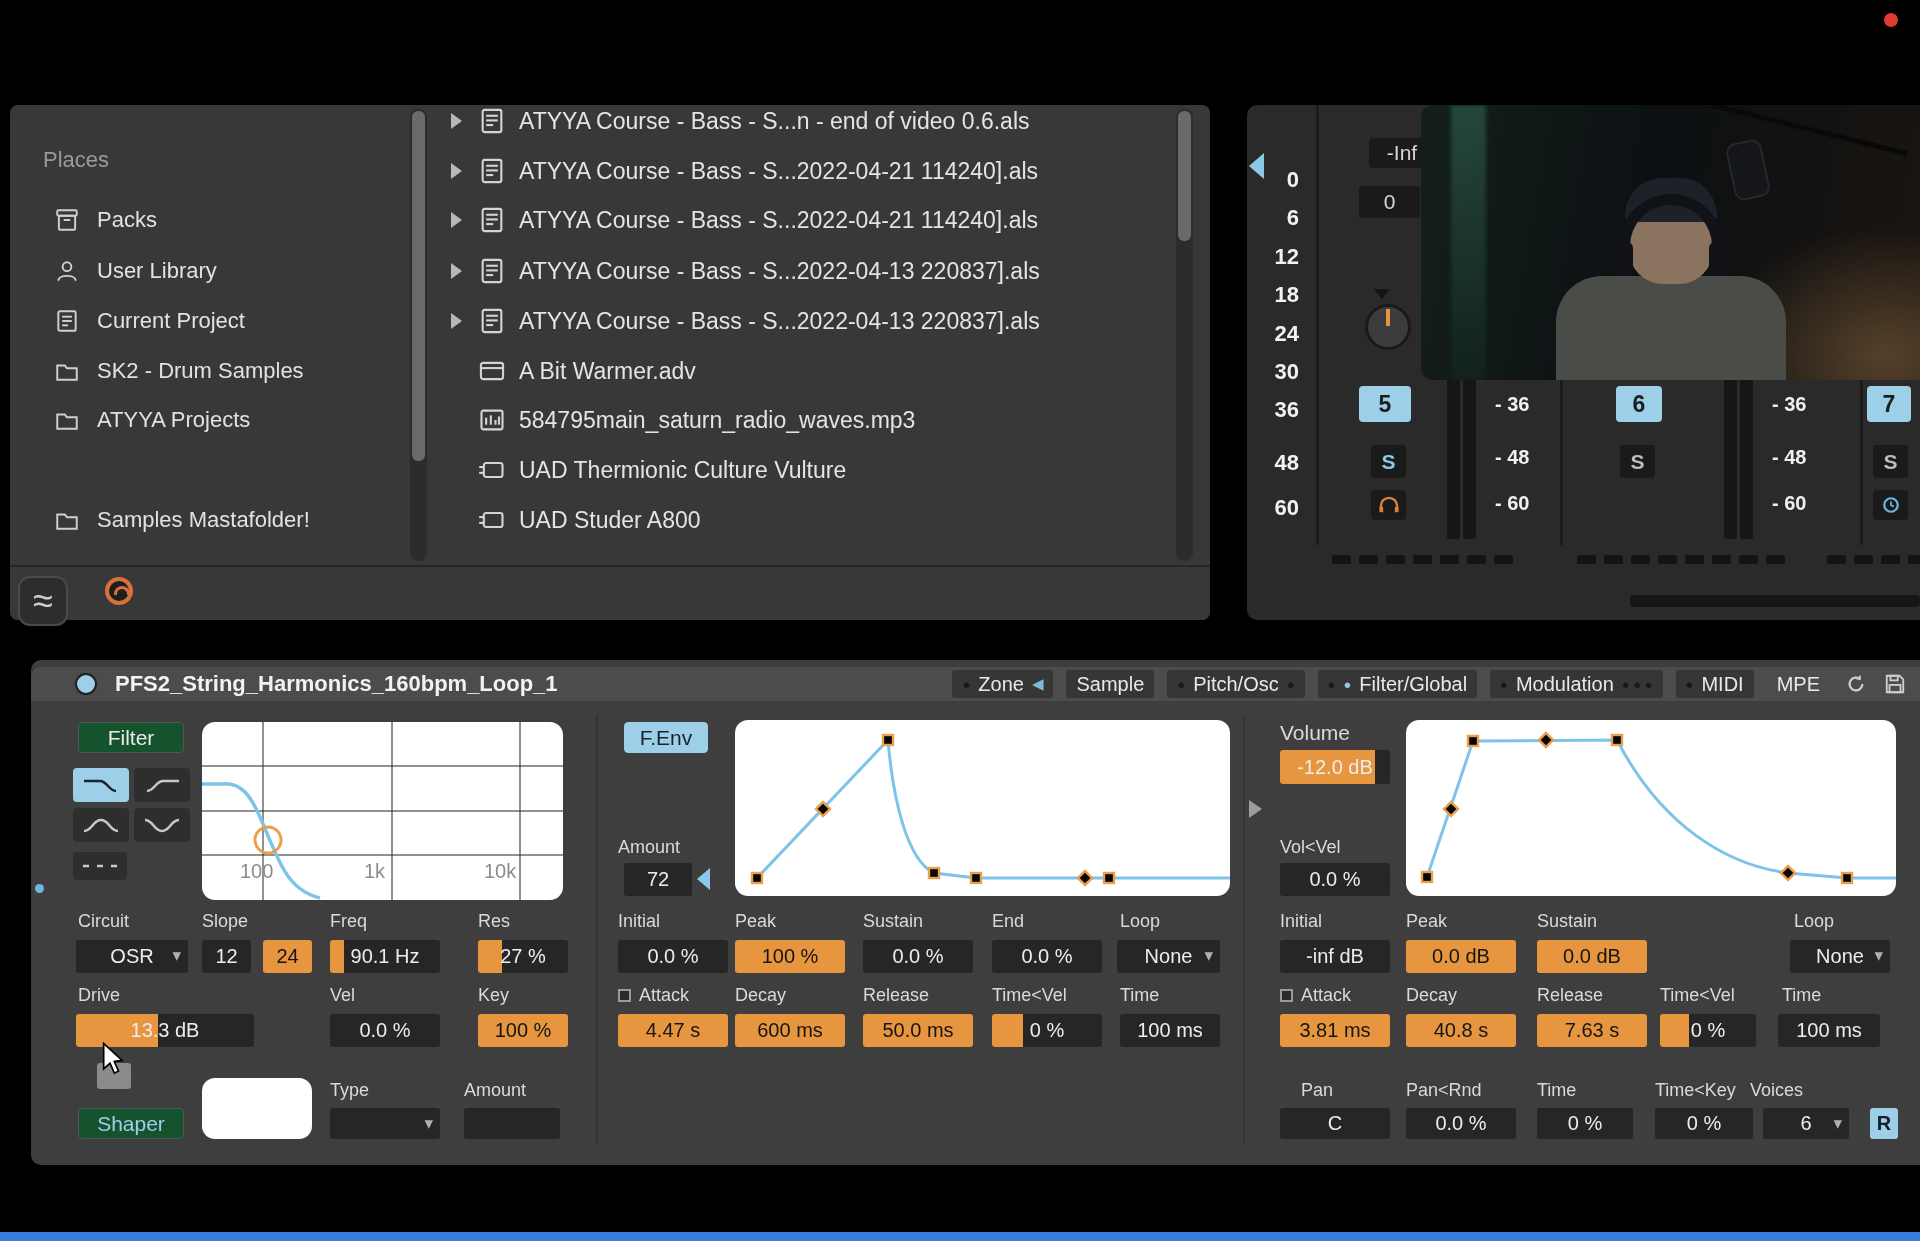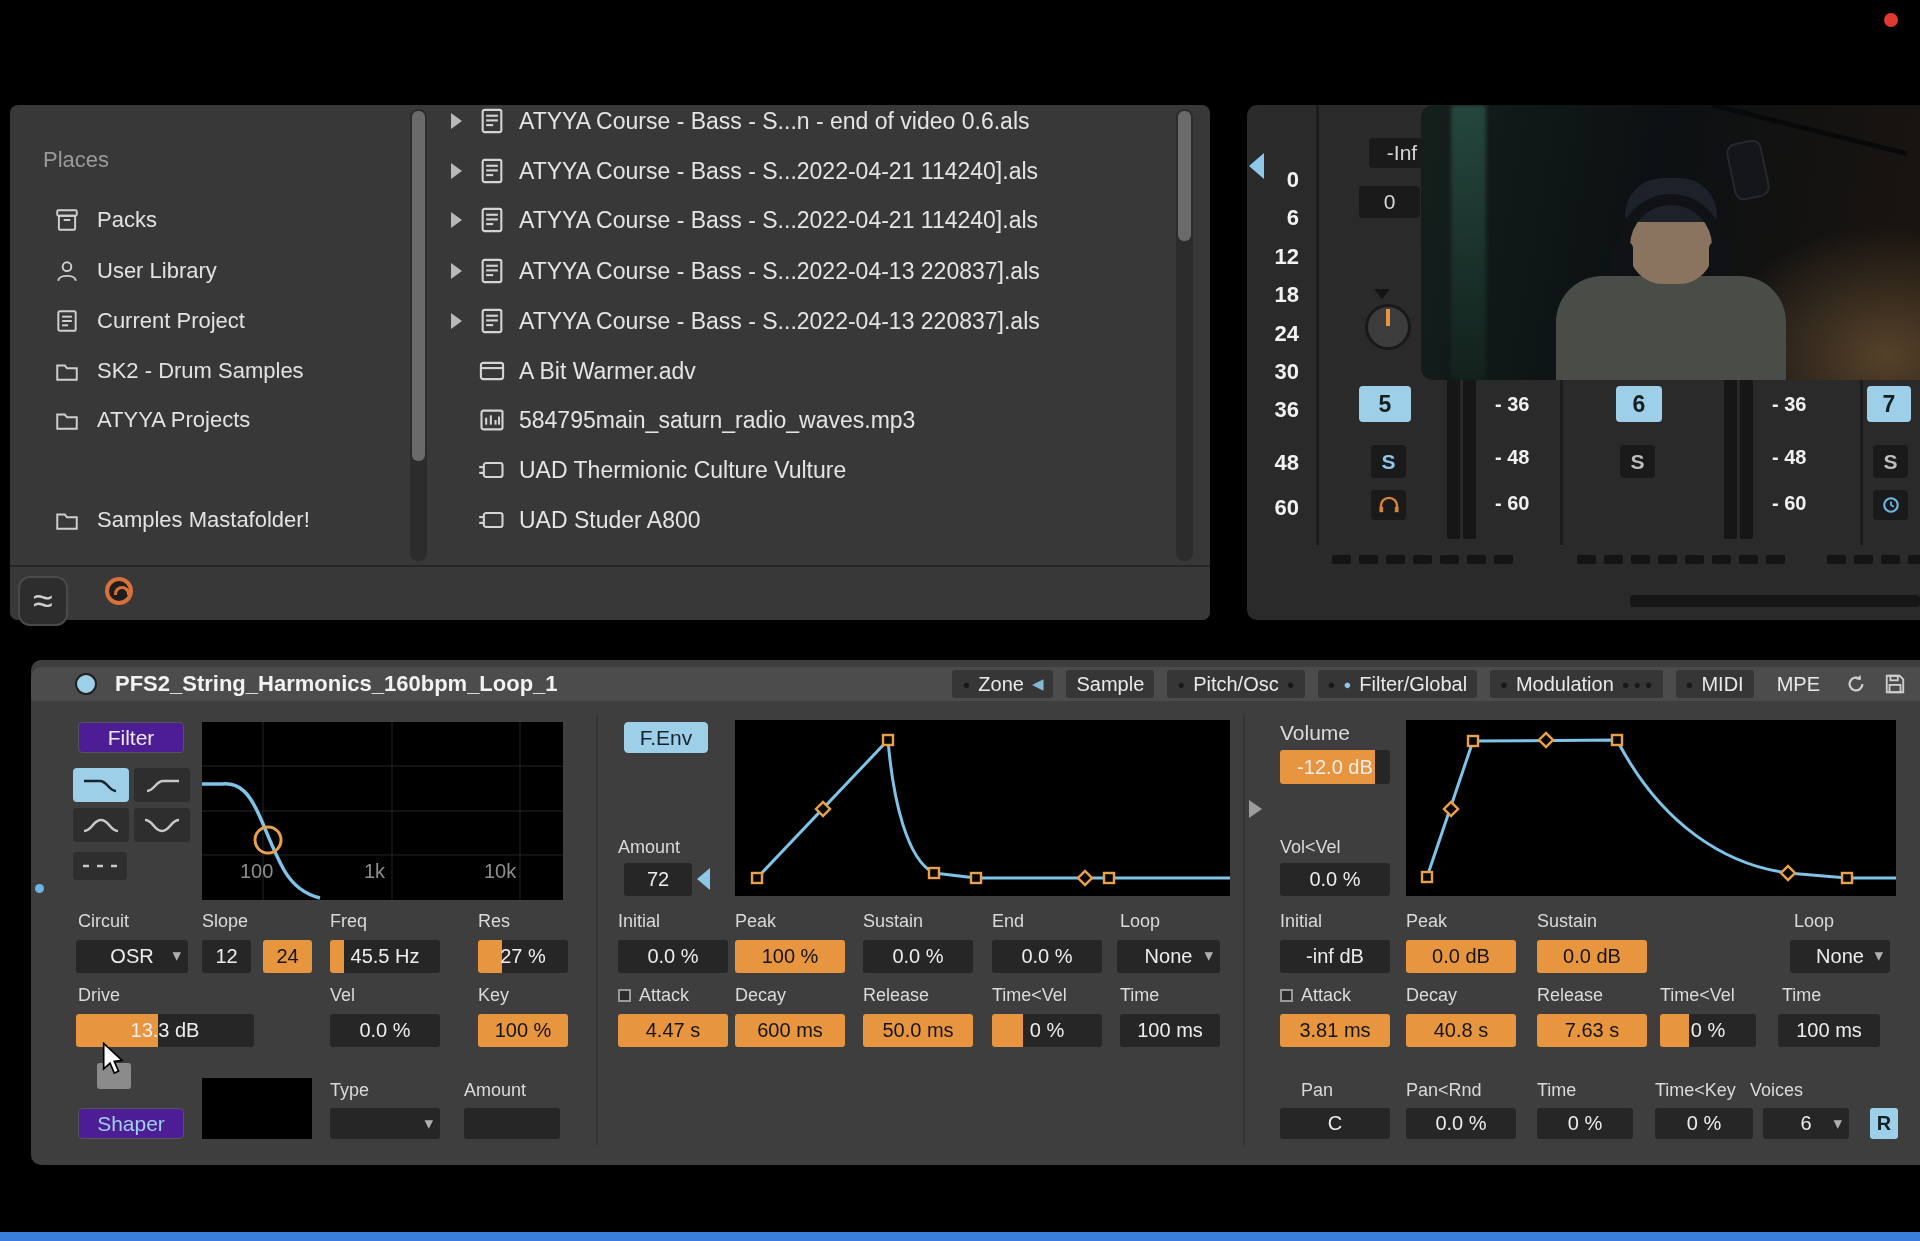--- a/index.html
+++ b/index.html
@@ -63,26 +63,26 @@
   .tab .dotb{color:#8ec8e8;font-size:13px}
   .tab .tri{color:#7fb8d8;font-size:15px}
   .iconbtn{width:26px;height:26px;display:flex;align-items:center;justify-content:center}
 
   .lbl{position:absolute;color:#dadada;font-size:18px;white-space:nowrap}
   .box{position:absolute;height:33px;background:#262626;border-radius:3px;color:#ededed;font-size:20px;display:flex;align-items:center;justify-content:center;overflow:hidden;white-space:nowrap}
   .box .t{position:relative;z-index:1}
   .box.fill::before{content:"";position:absolute;left:0;top:0;bottom:0;width:var(--f);background:#e8953f}
   .box.full{background:#e8953f;color:#151515}
   .dd::after{content:"▾";position:absolute;right:7px;top:5px;color:#b0b0b0;font-size:17px;z-index:1}
-  .hdrbtn{position:absolute;height:31px;background:#4c1d95;border:1px solid #555;border-radius:4px;color:#e9e9e9;font-size:21px;display:flex;align-items:center;justify-content:center}
+  .hdrbtn{position:absolute;height:31px;background:#14532d;border:1px solid #555;border-radius:4px;color:#e9e9e9;font-size:21px;display:flex;align-items:center;justify-content:center}
   .hdrbtn.blue{background:#9ecfe8;color:#17242b;border-color:#9ecfe8}
   .hdrbtn.bluetext{color:#9ecfe8}
   .ftype{position:absolute;width:56px;height:34px;background:#2e2e2e;border-radius:4px;display:flex;align-items:center;justify-content:center}
   .ftype.sel{background:#9ecfe8}
-  .envbg{position:absolute;background:#000000;border-radius:0}
+  .envbg{position:absolute;background:#ffffff;border-radius:13px}
   .flabel{position:absolute;color:#8d8d8d;font-size:20px}
   .cb{position:absolute;width:13px;height:13px;border:2px solid #9a9a9a;background:#2b2b2b}
   .mini{position:absolute;width:34px;height:26px;background:#8b8b8b;border-radius:3px}
   .spin-left{position:absolute;width:0;height:0;border-top:11px solid transparent;border-bottom:11px solid transparent;border-right:13px solid #8ec8e8}
   .secline{position:absolute;top:55px;width:2px;height:430px;background:#343434}
   .arrow-r{position:absolute;width:0;height:0;border-top:9px solid transparent;border-bottom:9px solid transparent;border-left:13px solid #9c9c9c}
   .chaindot{position:absolute;left:4px;top:224px;width:9px;height:9px;border-radius:50%;background:#6db6e4}
   .rbtn{position:absolute;width:28px;height:31px;background:#9ecfe8;border-radius:3px;color:#152027;font-size:20px;font-weight:bold;display:flex;align-items:center;justify-content:center}
 
   .reddot{position:absolute;left:1884px;top:13px;width:14px;height:14px;border-radius:50%;background:#de3a2f}
@@ -493,21 +493,21 @@
     <div class="box dd" style="left:45px;top:280px;width:112px">
         <span class="t">OSR</span>
       </div>
     <div class="box" style="left:171px;top:280px;width:49px">
         <span class="t">12</span>
       </div>
     <div class="box full" style="left:232px;top:280px;width:49px">
         <span class="t">24</span>
       </div>
     <div class="box fill" style="left:299px;top:280px;width:110px;--f:13%">
-        <span class="t">45.5 Hz</span>
+        <span class="t">90.1 Hz</span>
       </div>
     <div class="box fill" style="left:447px;top:280px;width:90px;--f:27%">
         <span class="t">27 %</span>
       </div>
 
     <span class="lbl" style="left:47px;top:325px">Drive</span>
     <span class="lbl" style="left:299px;top:325px">Vel</span>
     <span class="lbl" style="left:447px;top:325px">Key</span>
 
     <div class="box fill" style="left:45px;top:354px;width:178px;--f:46%">

